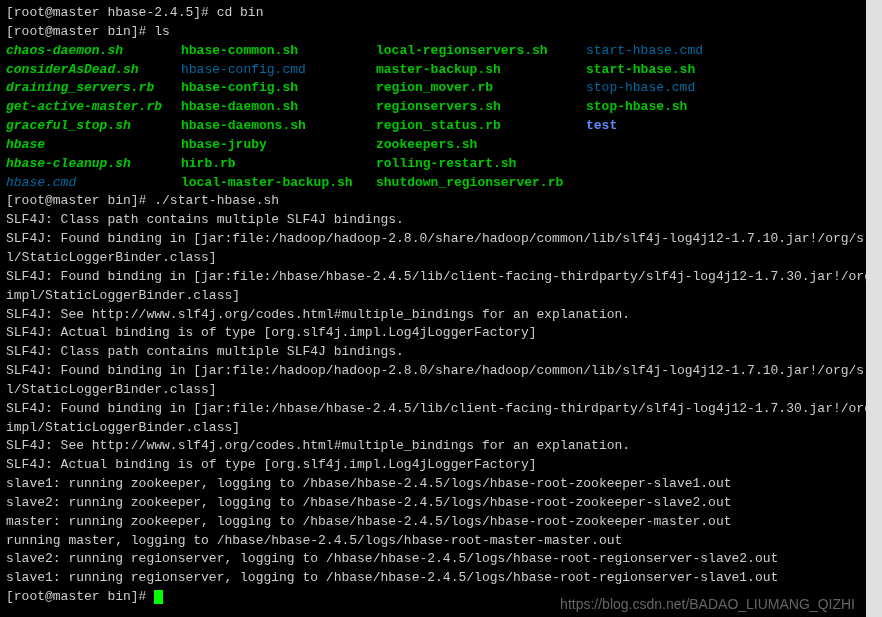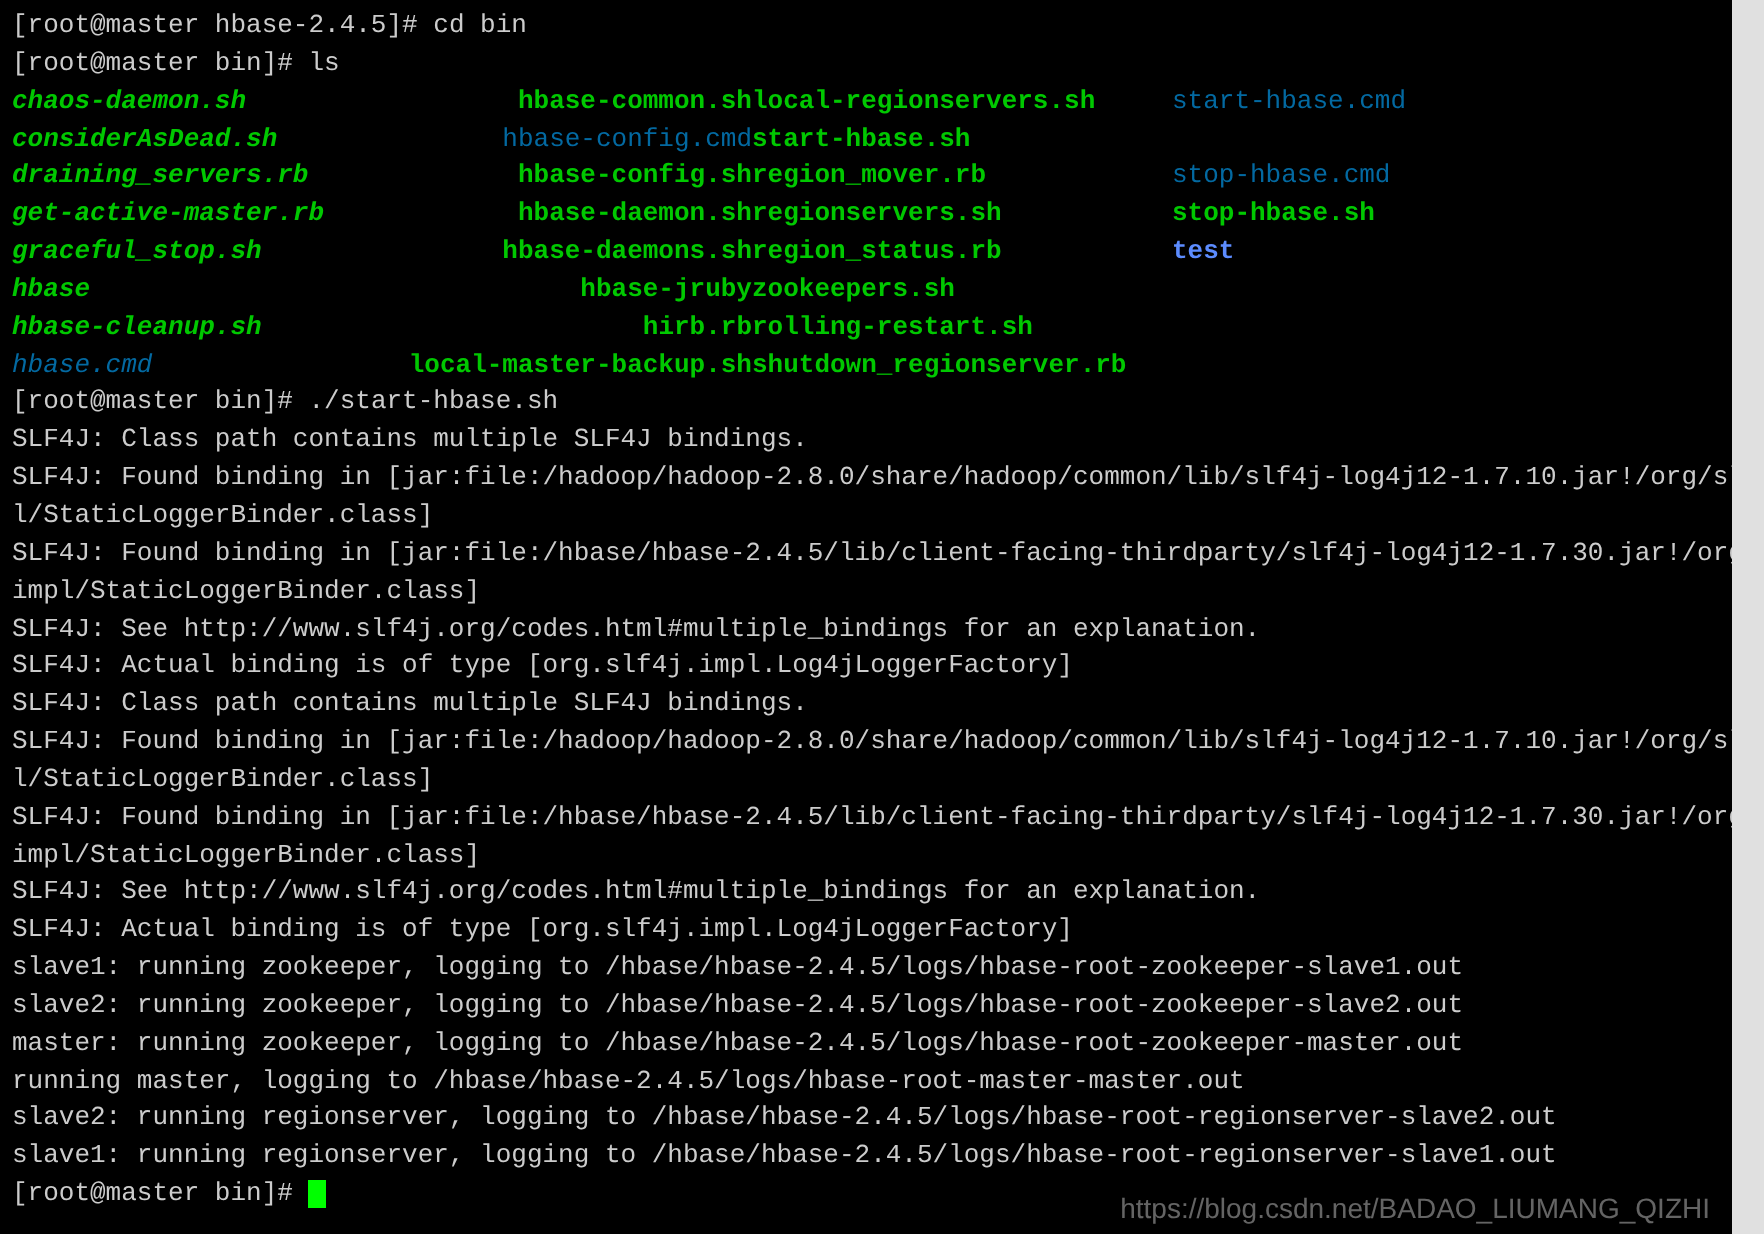--- a/index.html
+++ b/index.html
@@ -15,21 +15,21 @@
       overflow: hidden;
       position: relative;
       border-right: 16px solid #e0e0e0;
     }
     .line { white-space: pre; }
     .green { color: #00c800; font-weight: bold; }
     .white { color: #0369a1; }
     .blue { color: #5c8cff; font-weight: bold; }
     .ls-row { display: flex; }
     .ls-col1 { width: 175px; font-style: italic; }
-    .ls-col2 { width: 195px; text-align: right; }
+    .ls-col2 { width: 195px; }
     .ls-col3 { width: 210px; }
     .ls-col4 { }
     .cursor { 
       display: inline-block; 
       width: 9px; 
       height: 14px; 
       background: #00ff00; 
       vertical-align: middle;
     }
     .watermark {
@@ -52,20 +52,21 @@
   <div id="ls-listing">
       <div class="ls-row">
         <span class="ls-col1 green">chaos-daemon.sh</span>
         <span class="ls-col2 green">hbase-common.sh</span>
         <span class="ls-col3 green">local-regionservers.sh</span>
         <span class="ls-col4 white">start-hbase.cmd</span>
       </div>
       <div class="ls-row">
         <span class="ls-col1 green">considerAsDead.sh</span>
         <span class="ls-col2 white">hbase-config.cmd</span>
+        <span class="ls-col3 green">master-backup.sh</span>
         <span class="ls-col4 green">start-hbase.sh</span>
       </div>
       <div class="ls-row">
         <span class="ls-col1 green">draining_servers.rb</span>
         <span class="ls-col2 green">hbase-config.sh</span>
         <span class="ls-col3 green">region_mover.rb</span>
         <span class="ls-col4 white">stop-hbase.cmd</span>
       </div>
       <div class="ls-row">
         <span class="ls-col1 green">get-active-master.rb</span>

